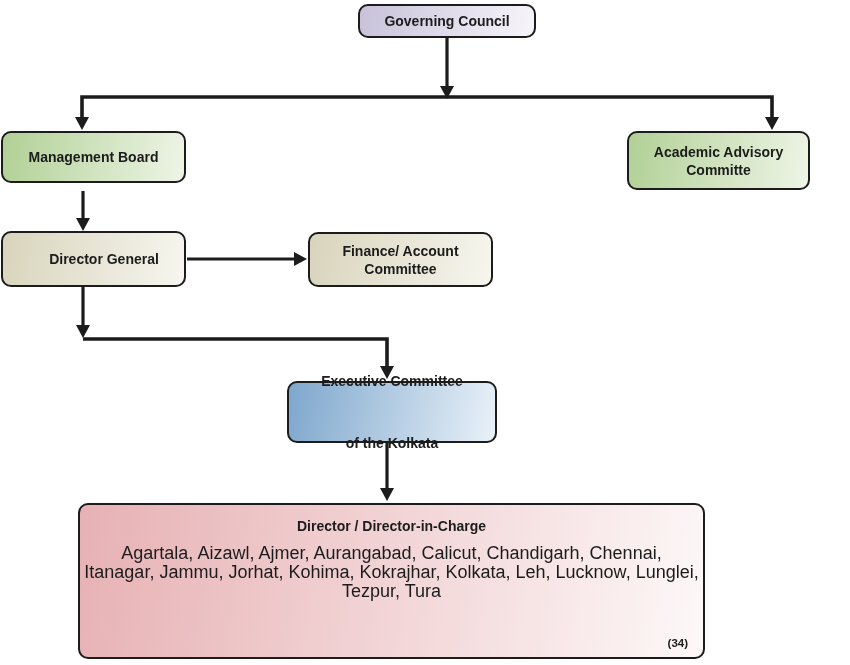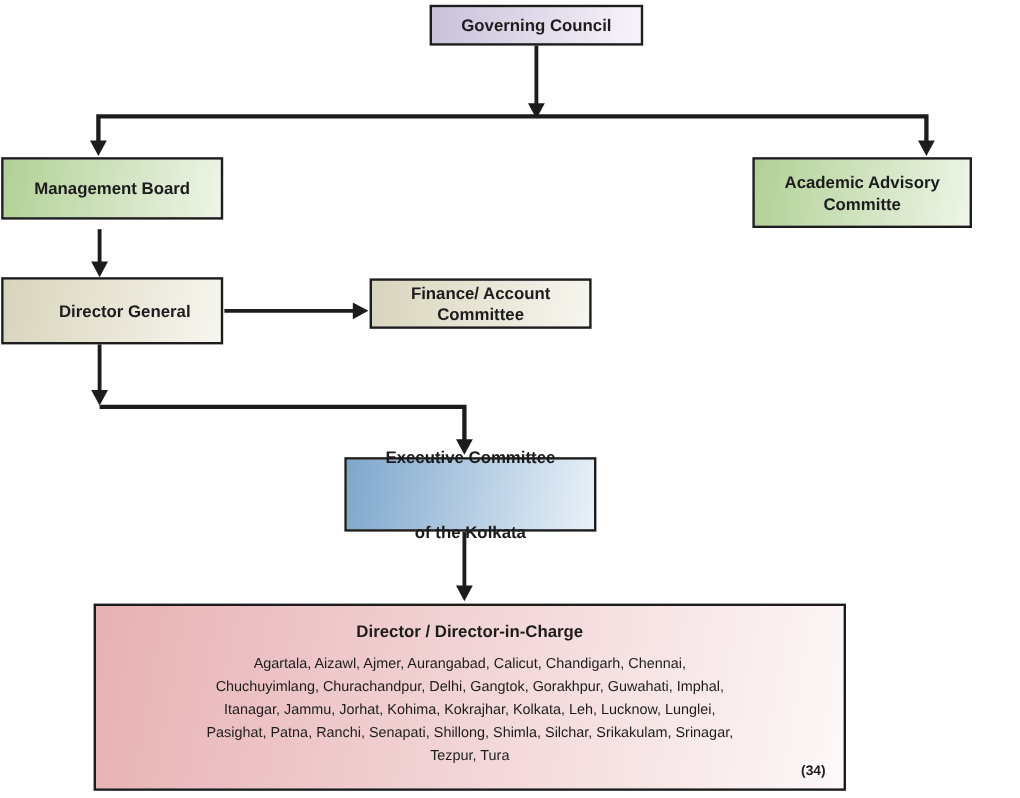--- a/index.html
+++ b/index.html
@@ -30,51 +30,51 @@
   .connectors .ln.thick { stroke-width: 3.6; }
   .connectors .ah {
     fill: var(--line, #1c1c1c);
     stroke: none;
   }
   .node {
     position: absolute;
     z-index: 2;
     box-sizing: border-box;
     border: 2px solid #1c1c1c;
-    border-radius: 0;
+    border-radius: 10px;
     background: linear-gradient(100deg, var(--c1, #eee), var(--c2, #fff));
     display: flex;
     flex-direction: column;
     align-items: center;
     justify-content: center;
     text-align: center;
     font-weight: bold;
     font-size: 14px;
     line-height: 18px;
     color: #1c1c1c;
   }
   #n-gc  { left: 358px; top: 4px;   width: 178px; height: 34px; }
   #n-mb  { left: 1px;   top: 131px; width: 185px; height: 52px; }
   #n-aac { left: 627px; top: 131px; width: 183px; height: 59px; }
   #n-dg  { left: 1px;   top: 231px; width: 185px; height: 56px; padding-left: 21px; }
-  #n-fac { left: 308px; top: 232px; width: 185px; height: 42px; }
+  #n-fac { left: 308px; top: 232px; width: 185px; height: 55px; }
   #n-ec  { left: 287px; top: 381px; width: 210px; height: 62px; gap: 44px; }
   #n-dic {
     left: 78px; top: 503px; width: 627px; height: 156px;
     justify-content: flex-start;
     padding: 12px 12px 6px 12px;
     font-weight: normal;
   }
   #n-dic .dic-title {
     font-weight: bold;
     font-size: 14px;
     margin-bottom: 9px;
   }
   #n-dic .dic-line {
-    font-size: 12px;
+    font-size: 18px;
     line-height: 19px;
     white-space: nowrap;
   }
   #n-dic .dic-count {
     position: absolute;
     right: 15px;
     bottom: 5px;
     font-size: 11.5px;
     font-weight: bold;
   }
@@ -131,20 +131,18 @@
   </div>
 
   <div class="node" id="n-ec" style="--c1: #7ea7cd; --c2: #e9f1f8;">
     <div>Executive Committee</div>
     <div>of the Kolkata</div>
   </div>
 
   <div class="node" id="n-dic" style="--c1: #e7b1b4; --c2: #fdf8f8;">
     <div class="dic-title">Director / Director-in-Charge</div>
     <div class="dic-line">Agartala, Aizawl, Ajmer, Aurangabad, Calicut, Chandigarh, Chennai,</div>
-    <div class="dic-line">Chuchuyimlang, Churachandpur, Delhi, Gangtok, Gorakhpur, Guwahati, Imphal,</div>
     <div class="dic-line">Itanagar, Jammu, Jorhat, Kohima, Kokrajhar, Kolkata, Leh, Lucknow, Lunglei,</div>
-    <div class="dic-line">Pasighat, Patna, Ranchi, Senapati, Shillong, Shimla, Silchar, Srikakulam, Srinagar,</div>
     <div class="dic-line">Tezpur, Tura</div>
     <div class="dic-count">(34)</div>
   </div>
 
 </div>
 
 </body></html>

